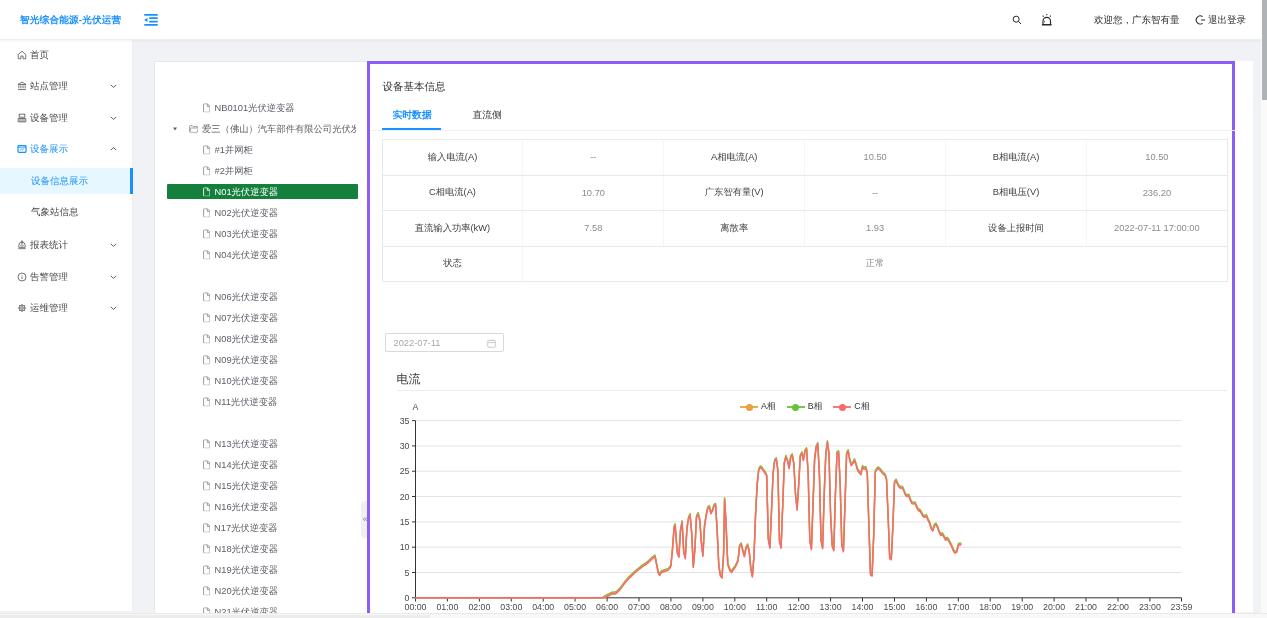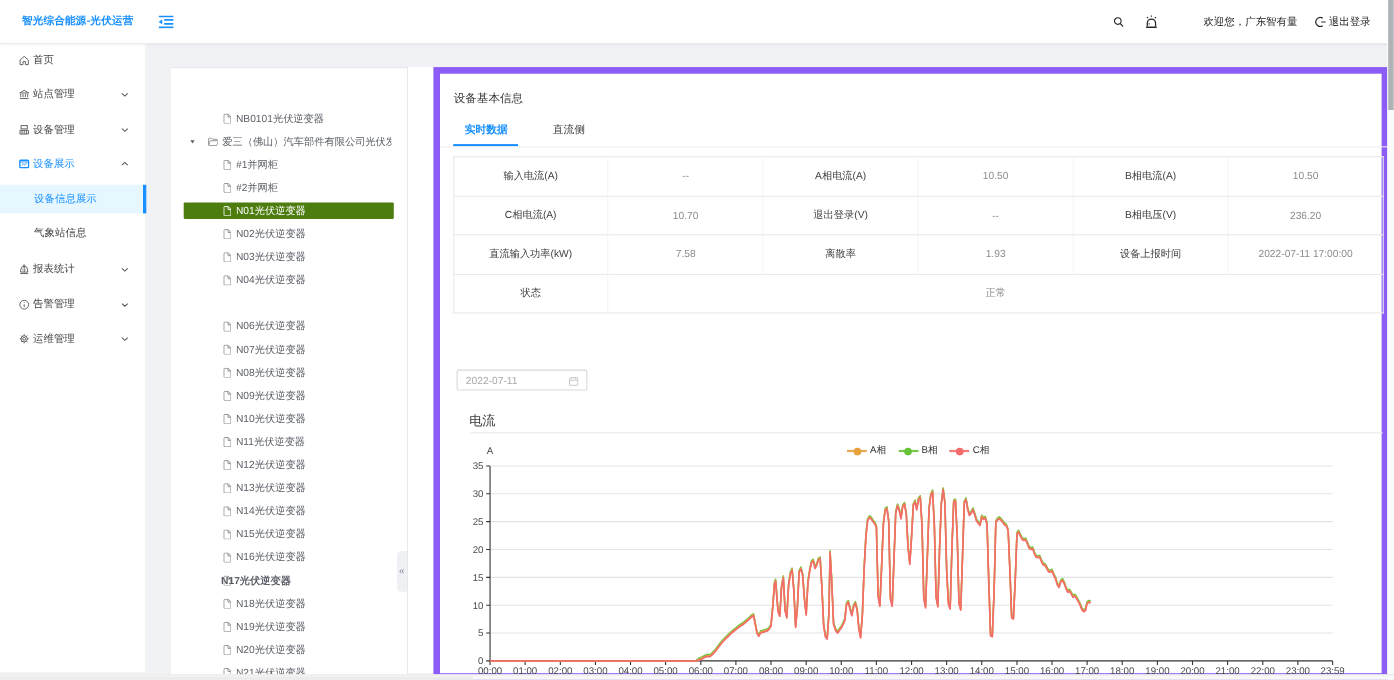--- a/index.html
+++ b/index.html
@@ -15,26 +15,26 @@
 .mi .chev{position:absolute;right:16px;top:50%;transform:translateY(-50%);width:7px;height:7px;}
 .mi.active .txt{color:#1890ff;}
 .smi{position:absolute;left:0;width:130px;height:26.5px;}
 .smi .txt{position:absolute;left:31px;top:50%;transform:translateY(-50%);font-size:9.5px;color:#454545;white-space:nowrap;}
 .smi.sel{background:#e6f7ff;border-right:3px solid #1890ff;width:133px;}
 .smi.sel .txt{color:#1890ff;}
 #treecard{position:absolute;left:153.5px;top:60.5px;width:217px;height:557px;background:#fff;border:1px solid #e8e8e8;z-index:1;}
 .trow{position:absolute;left:12.5px;width:191px;height:21px;}
 .trow.sel{height:14.5px;}
 .trow .lbl{position:absolute;top:50%;transform:translateY(-50%);font-size:9.3px;color:#5a5e66;white-space:nowrap;overflow:hidden;}
-.trow.sel{background:#4d7c0f;border-radius:1px;}
+.trow.sel{background:#15803d;border-radius:1px;}
 .trow.sel .lbl{color:#fff;}
 .caret{position:absolute;left:5.5px;top:50%;transform:translateY(-50%);width:0;height:0;border-left:2.8px solid transparent;border-right:2.8px solid transparent;border-top:3.8px solid #606060;}
 .ticon{position:absolute;top:50%;transform:translateY(-50%);}
 #collapser{position:absolute;left:-8.5px;top:439px;width:8.5px;height:37px;background:#eef0f4;border-radius:4px 0 0 4px;color:#7d828c;font-size:9px;line-height:37px;text-align:center;z-index:2;}
-#rightcard{position:absolute;left:394px;top:60.5px;width:868px;height:557px;background:#fff;border:6px solid #8b5cf6;z-index:1;}
+#rightcard{position:absolute;left:367px;top:60.5px;width:868px;height:557px;background:#fff;border:3px solid #8b5cf6;z-index:1;}
 #rc-title{position:absolute;left:12.5px;top:16.5px;font-size:10.5px;color:#333;}
 .tab{position:absolute;top:45px;font-size:9.8px;}
 #tab1{left:22.5px;color:#1890ff;font-weight:700;}
 #tab2{left:102.5px;color:#404040;}
 #inkbar{position:absolute;left:12px;top:64.5px;width:59px;height:2px;background:#1890ff;}
 #tabline{position:absolute;left:0px;top:66px;width:866px;height:1px;background:#f0f0f0;}
 #dtable{position:absolute;left:11.5px;top:75.5px;width:845.5px;border-collapse:collapse;table-layout:fixed;}
 #dtable td{border:1px solid #e9e9e9;border-left:1px solid #f6f6f6;border-right:1px solid #f6f6f6;height:35.5px;text-align:center;font-size:9.3px;}
 #dtable td:first-child{border-left:1px solid #e9e9e9;}
 #dtable td:last-child{border-right:1px solid #e9e9e9;}
@@ -318,29 +318,20 @@
     </div>
 <div class="trow" style="top:329.5px;">
       <span class="ticon" style="left:35.5px;">
         <svg viewBox="0 0 8 10" width="7.5" height="9.5">
           <path d="M0.6 1.2 A0.7 0.7 0 0 1 1.3 0.5 H4.8 L7.4 3.1 V8.8 A0.7 0.7 0 0 1 6.7 9.5 H1.3 A0.7 0.7 0 0 1 0.6 8.8 Z" stroke="#8c8c8c" fill="none" stroke-width="0.9"></path>
           <path d="M4.6 0.7 V3.3 H7.2" stroke="#8c8c8c" fill="none" stroke-width="0.9"></path>
         </svg>
       </span>
       <span class="lbl" style="left:47.5px;width:141px;">N11光伏逆变器</span>
     </div>
-<div class="trow" style="top:350.5px;">
-      <span class="ticon" style="left:35.5px;">
-        <svg viewBox="0 0 8 10" width="7.5" height="9.5">
-          <path d="M0.6 1.2 A0.7 0.7 0 0 1 1.3 0.5 H4.8 L7.4 3.1 V8.8 A0.7 0.7 0 0 1 6.7 9.5 H1.3 A0.7 0.7 0 0 1 0.6 8.8 Z" stroke="#8c8c8c" fill="none" stroke-width="0.9"></path>
-          <path d="M4.6 0.7 V3.3 H7.2" stroke="#8c8c8c" fill="none" stroke-width="0.9"></path>
-        </svg>
-      </span>
-      <span class="lbl" style="left:47.5px;width:141px;">N12光伏逆变器</span>
-    </div>
 <div class="trow" style="top:371.5px;">
       <span class="ticon" style="left:35.5px;">
         <svg viewBox="0 0 8 10" width="7.5" height="9.5">
           <path d="M0.6 1.2 A0.7 0.7 0 0 1 1.3 0.5 H4.8 L7.4 3.1 V8.8 A0.7 0.7 0 0 1 6.7 9.5 H1.3 A0.7 0.7 0 0 1 0.6 8.8 Z" stroke="#8c8c8c" fill="none" stroke-width="0.9"></path>
           <path d="M4.6 0.7 V3.3 H7.2" stroke="#8c8c8c" fill="none" stroke-width="0.9"></path>
         </svg>
       </span>
       <span class="lbl" style="left:47.5px;width:141px;">N13光伏逆变器</span>
     </div>
 <div class="trow" style="top:392.5px;">
@@ -370,21 +361,21 @@
       </span>
       <span class="lbl" style="left:47.5px;width:141px;">N16光伏逆变器</span>
     </div>
 <div class="trow" style="top:455.5px;">
       <span class="ticon" style="left:35.5px;">
         <svg viewBox="0 0 8 10" width="7.5" height="9.5">
           <path d="M0.6 1.2 A0.7 0.7 0 0 1 1.3 0.5 H4.8 L7.4 3.1 V8.8 A0.7 0.7 0 0 1 6.7 9.5 H1.3 A0.7 0.7 0 0 1 0.6 8.8 Z" stroke="#8c8c8c" fill="none" stroke-width="0.9"></path>
           <path d="M4.6 0.7 V3.3 H7.2" stroke="#8c8c8c" fill="none" stroke-width="0.9"></path>
         </svg>
       </span>
-      <span class="lbl" style="left:34px;width:141px;font-weight:bold;">N17光伏逆变器</span>
+      <span class="lbl" style="left:47px;width:141px;">N17光伏逆变器</span>
     </div>
 <div class="trow" style="top:476.5px;">
       <span class="ticon" style="left:35.5px;">
         <svg viewBox="0 0 8 10" width="7.5" height="9.5">
           <path d="M0.6 1.2 A0.7 0.7 0 0 1 1.3 0.5 H4.8 L7.4 3.1 V8.8 A0.7 0.7 0 0 1 6.7 9.5 H1.3 A0.7 0.7 0 0 1 0.6 8.8 Z" stroke="#8c8c8c" fill="none" stroke-width="0.9"></path>
           <path d="M4.6 0.7 V3.3 H7.2" stroke="#8c8c8c" fill="none" stroke-width="0.9"></path>
         </svg>
       </span>
       <span class="lbl" style="left:47.5px;width:141px;">N18光伏逆变器</span>
     </div>
@@ -437,21 +428,21 @@
           <td class="l">输入电流(A)</td>
           <td class="v">--</td>
           <td class="l">A相电流(A)</td>
           <td class="v">10.50</td>
           <td class="l">B相电流(A)</td>
           <td class="v">10.50</td>
         </tr>
 <tr>
           <td class="l">C相电流(A)</td>
           <td class="v">10.70</td>
-          <td class="l">退出登录(V)</td>
+          <td class="l">广东智有量(V)</td>
           <td class="v">--</td>
           <td class="l">B相电压(V)</td>
           <td class="v">236.20</td>
         </tr>
 <tr>
           <td class="l">直流输入功率(kW)</td>
           <td class="v">7.58</td>
           <td class="l">离散率</td>
           <td class="v">1.93</td>
           <td class="l">设备上报时间</td>

